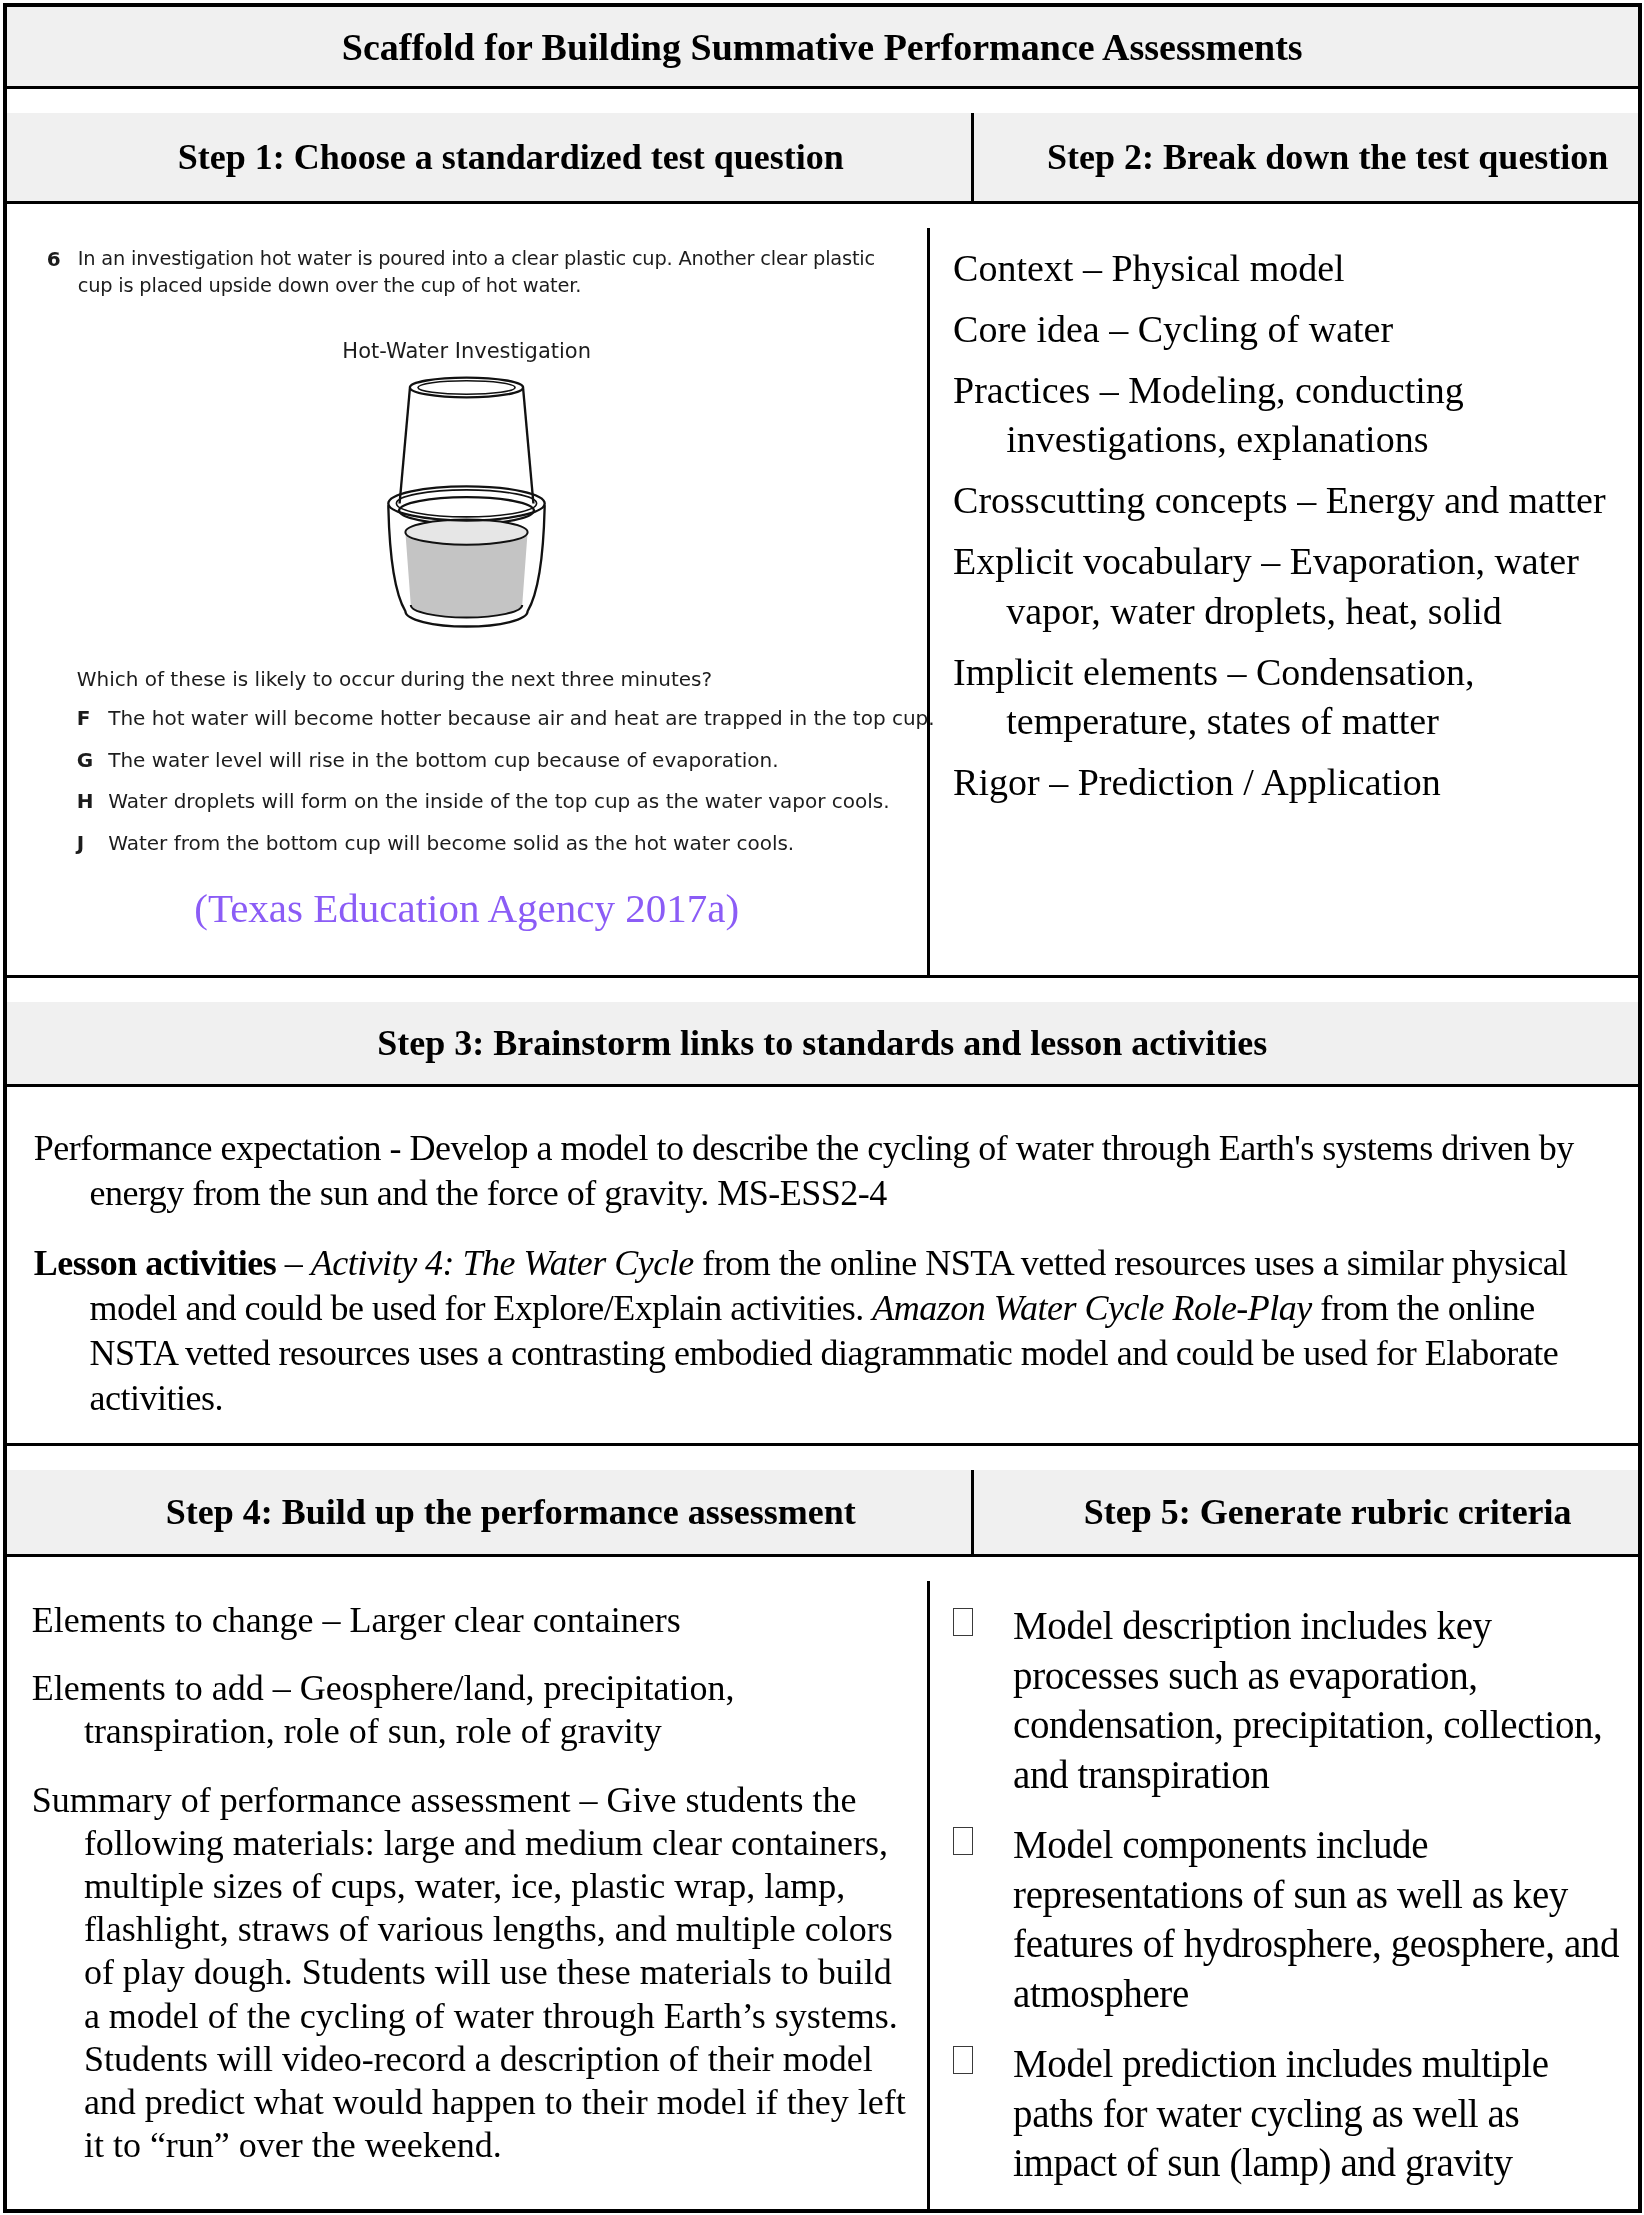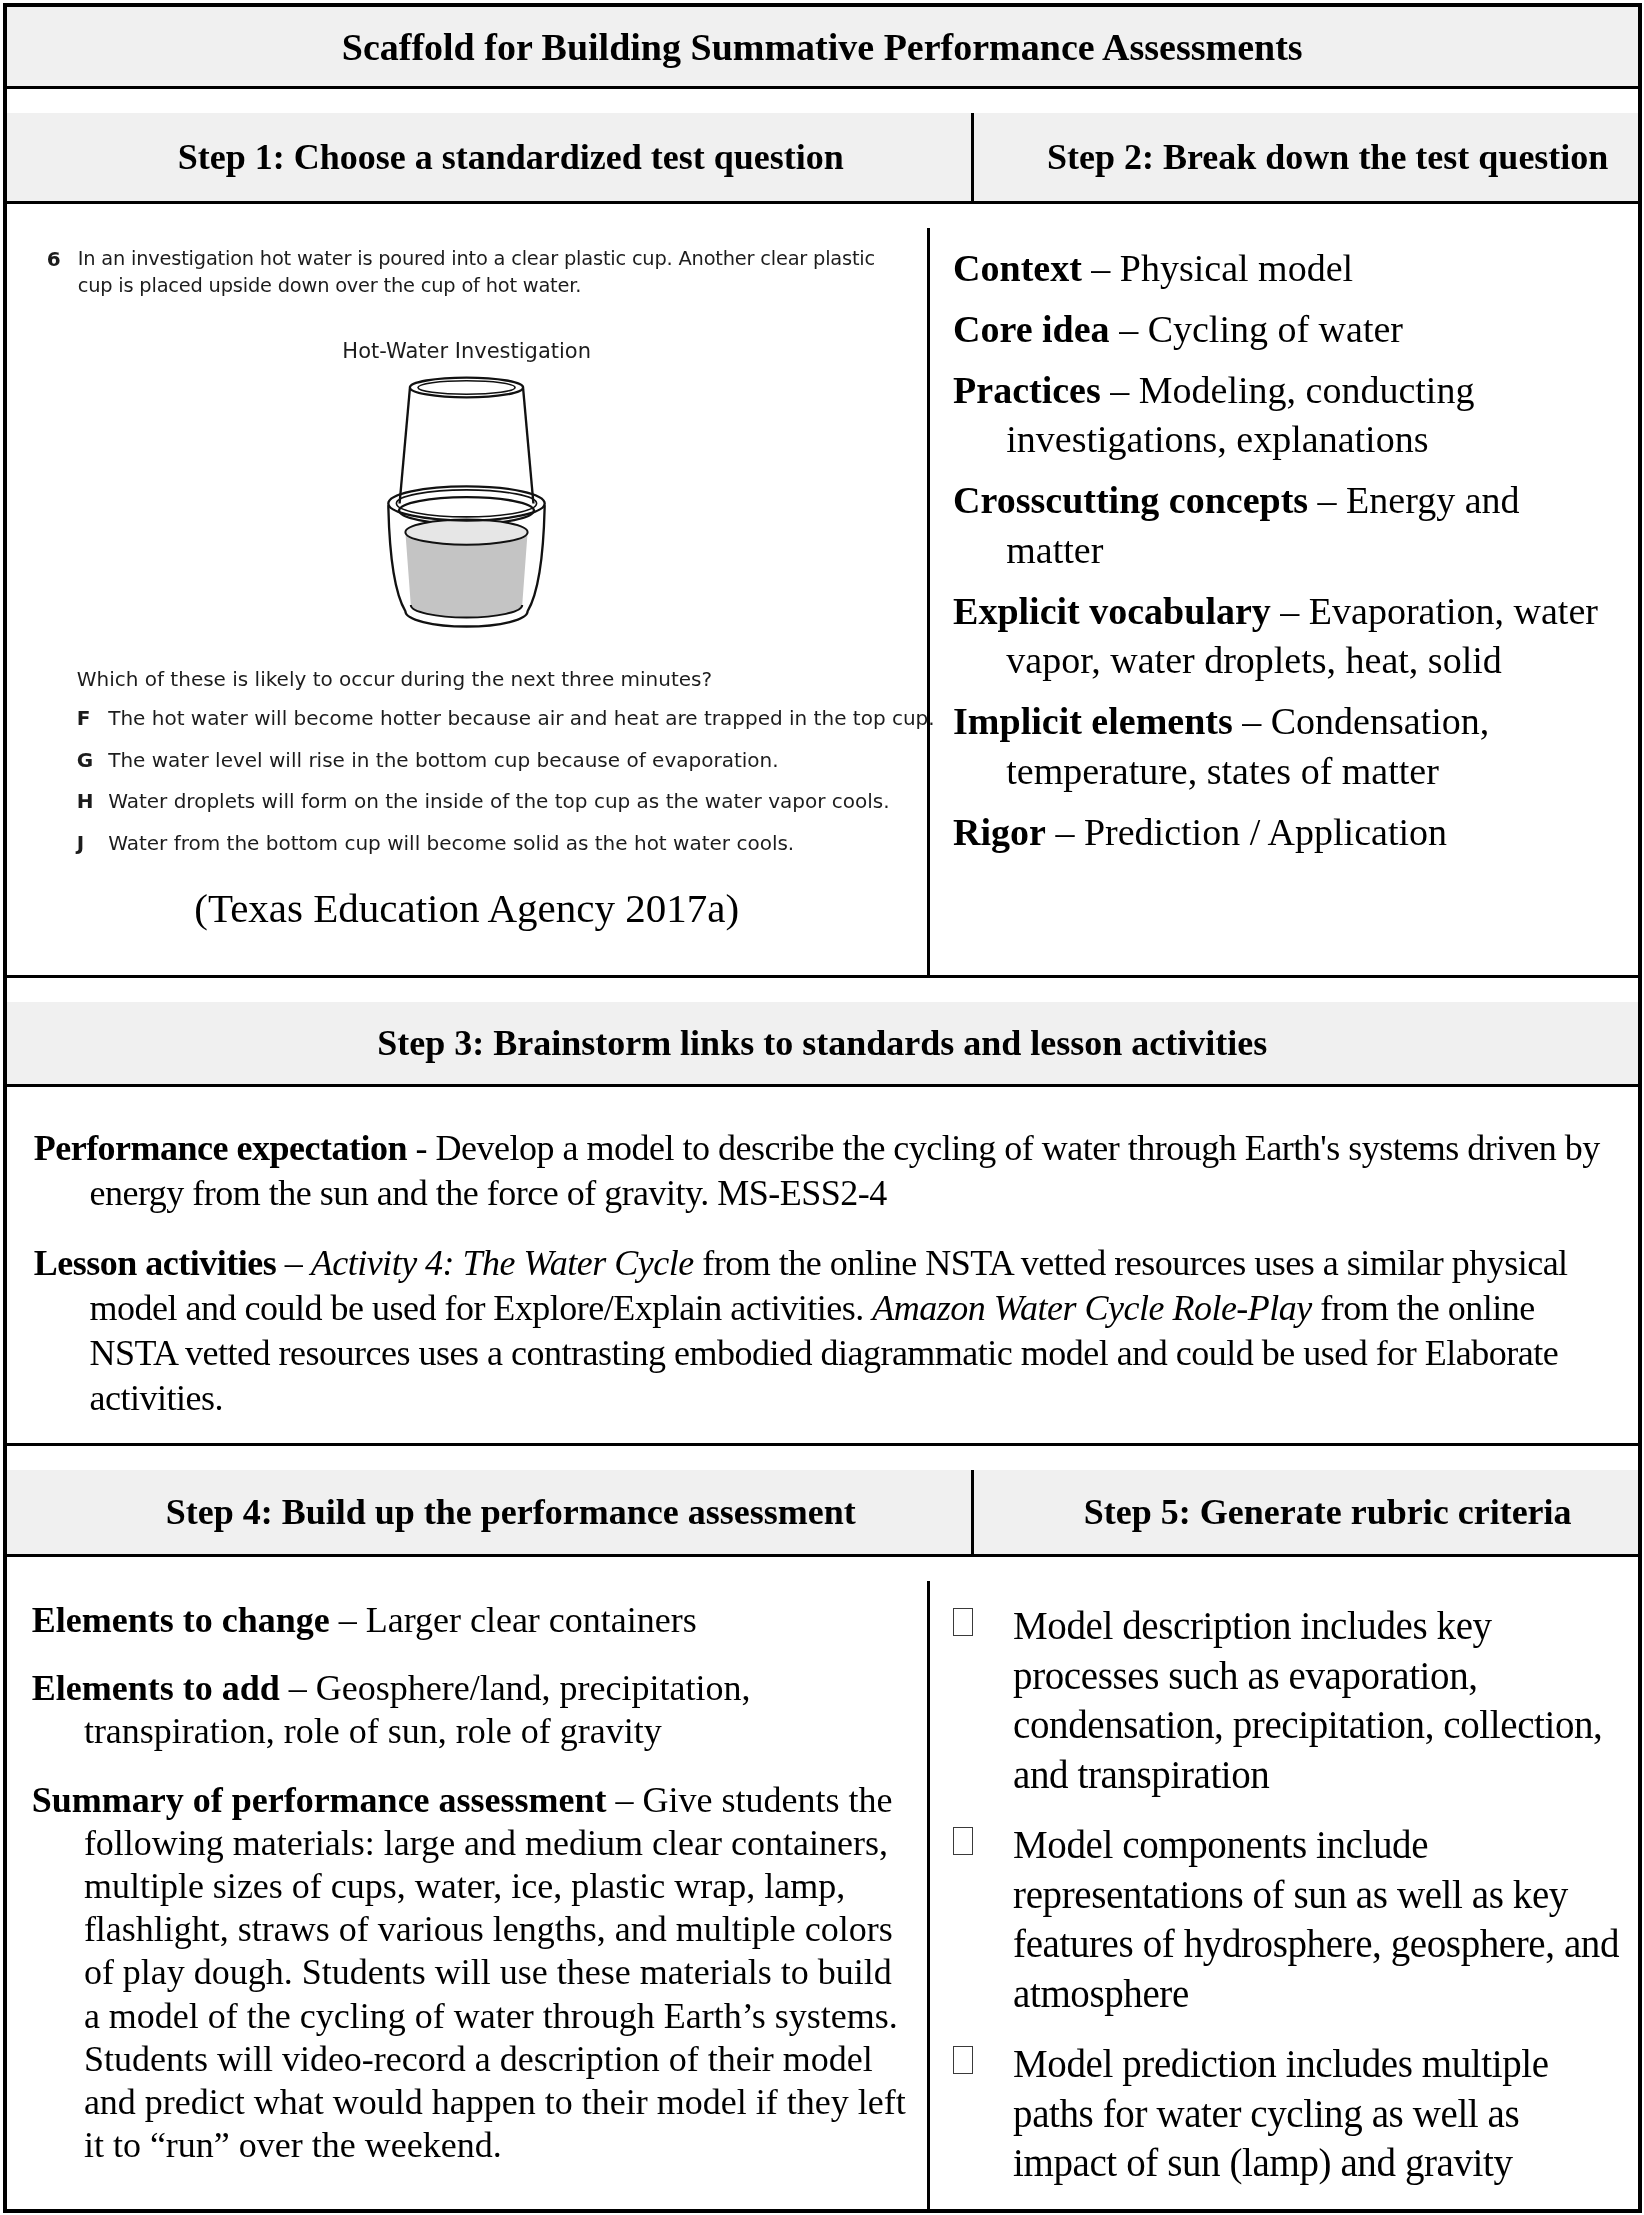--- a/index.html
+++ b/index.html
@@ -25,26 +25,26 @@
   
   .q-block { font-family:"DejaVu Sans", sans-serif; color:#1c1c1c; padding-top:18px; }
   .q-first { display:flex; padding-left:40px; }
   .q-num { font-weight:bold; font-size:20px; width:31px; flex:none; line-height:1.38; }
   .q-text { font-size:19.4px; letter-spacing:-0.2px; line-height:1.38; max-width:824px; }
   .fig-title { text-align:center; font-size:21px; margin-top:40px; }
   .fig-wrap { text-align:center; margin-top:10.8px; }
   .prompt { font-size:20px; padding-left:70px; margin-top:23.4px; }
   .opt { display:flex; padding-left:70px; margin-top:13.5px; white-space:nowrap; font-size:20px; line-height:1.4; }
   .opt-letter { font-weight:bold; width:31.5px; flex:none; }
-  .citation { font-family:"Liberation Serif", serif; font-size:41px; text-align:center; margin-top:27px; color:#000000; }
+  .citation { font-family:"Liberation Serif", serif; font-size:41px; text-align:center; margin-top:27px; color:#8b5cf6; }
 
   
   .s2-body { padding:16px 16px 0 23.4px; font-size:38px; line-height:1.3; }
   .s2-body p { padding-left:1.4em; text-indent:-1.4em; margin-bottom:11.7px; }
-  .lbl { font-weight:bold; }
+  .lbl { font-weight:normal; }
 
   
   .s3-body p { font-size:36px; line-height:1.25; letter-spacing:-0.5px; padding-left:1.55em; text-indent:-1.55em; margin-bottom:25px; }
 
   
   .s4-body { padding:18px 18px 0 25px; }
   .s4-body p { font-size:36px; line-height:1.2; padding-left:1.45em; text-indent:-1.45em; margin-bottom:25px; }
 
   
   .s5-body { padding:20px 10.8px 0 21.6px; }

